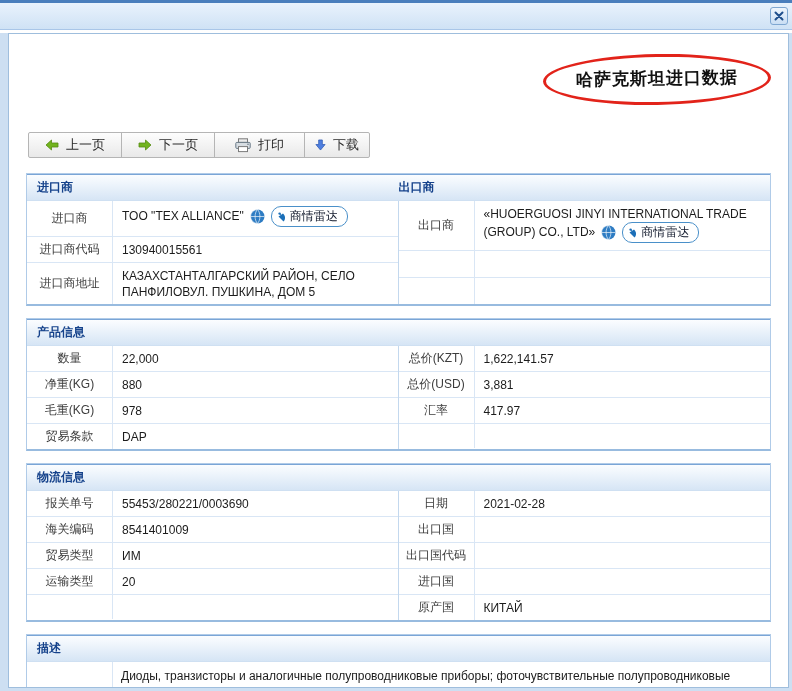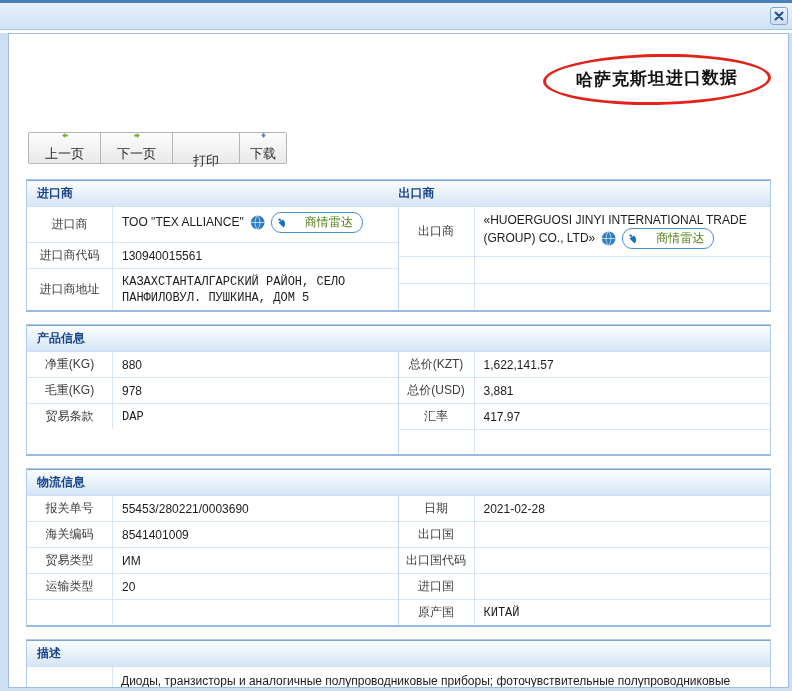--- a/index.html
+++ b/index.html
@@ -28,59 +28,58 @@
   }
   .title-area { margin-top: 20px; text-align: right; height: 64px; }
   .title-ellipse {
     display: inline-block; border: 3px solid #e2231a; border-radius: 50%;
     padding: 10px 30px 12px; transform: rotate(-1deg);
   }
   .page-title { font-size: 17px; font-weight: bold; color: #111; letter-spacing: 1px; }
 
   .toolbar { display: flex; margin: 14px 0 0 2px; width: fit-content; }
   .tb-btn {
-    display: flex; align-items: center; gap: 7px; height: 32px; padding: 0 16px;
+    display: flex; align-items: center; gap: 7px; height: 26px; padding: 0 16px;
     background: linear-gradient(#fdfdfd, #e9e9e9); border: 1px solid #b5b5b5;
     margin-left: -1px; font-size: 13px; color: #2a2a2a; cursor: pointer;
     font-family: inherit;
-    flex-direction: column;
   }
   .tb-btn:first-child { border-radius: 2px 0 0 2px; margin-left: 0; }
   .tb-btn:last-child { border-radius: 0 2px 2px 0; }
 
   .section { border: 1px solid #b0cbe8; border-bottom: 2px solid #98bbdf; margin-top: 12px; }
   .section.first { margin-top: 15px; }
   .sect-header {
     background: linear-gradient(#fbfdff, #d6e5f5);
     border-top: 1px solid #7aa5d6; border-bottom: 1px solid #cfe0f2;
     color: #15428b; font-weight: bold; font-size: 12px; padding: 4px 10px;
     display: flex;
   }
   .sect-header .h-left, .sect-header .h-right { width: 50%; }
   .sect-body { display: flex; align-items: stretch; }
   .tbl { width: 50%; display: flex; flex-direction: column; }
   .tbl.left { border-right: 1px solid #c3d8ee; }
   .row { display: flex; border-bottom: 1px solid #d9e6f5; min-height: 24px; }
-  .row:last-child { border-bottom: none; font-family: Liberation Mono, monospace; }
+  .row:last-child { border-bottom: none; }
   .row.fill { flex: 1; }
   .cell { font-size: 12px; padding: 4px 6px; display: flex; align-items: center; }
   .cell.label {
     width: 86px; min-width: 86px; justify-content: center; text-align: center;
     color: #3c3c3c; border-right: 1px solid #d9e6f5;
   }
   .tbl.right .cell.label { width: 76px; min-width: 76px; }
   .cell.value { flex: 1; color: #1c1c1c; padding-left: 9px; }
   .cell.value.wrap { display: block; line-height: 16px; padding-top: 5px; }
   .company-line { line-height: 20px; }
   .company-line svg, .company-line .radar-badge { vertical-align: middle; }
   .icon-gap { display: inline-block; width: 6px; }
   .radar-badge {
-    display: inline-flex; align-items: center; gap: 16px;
+    display: inline-flex; align-items: center; gap: 1px;
     border: 1px solid #4a90c9; border-radius: 10px; padding: 1px 9px 1px 5px;
-    color: #4d7c0f; font-size: 12px; background: #fff; cursor: pointer;
+    color: #0f172a; font-size: 12px; background: #fff; cursor: pointer;
     font-family: inherit;
   }
   .desc-value { font-size: 12px; line-height: 17px; color: #1c1c1c; padding: 6px 8px; }
   .desc-label {
     width: 86px; min-width: 86px; display: flex; align-items: center; justify-content: center;
     font-size: 12px; color: #3c3c3c; border-right: 1px solid #d9e6f5;
   }
 </style>
 </head>
 <body>
@@ -194,20 +193,24 @@
         </div>
       </div>
 
       <div class="section">
         <div class="sect-header">
           <div class="h-left">产品信息</div>
         </div>
         <div class="sect-body">
           <div class="tbl left">
             <div class="row">
+              <div class="cell label">数量</div>
+              <div class="cell value">22,000</div>
+            </div>
+            <div class="row">
               <div class="cell label">净重(KG)</div>
               <div class="cell value">880</div>
             </div>
             <div class="row">
               <div class="cell label">毛重(KG)</div>
               <div class="cell value">978</div>
             </div>
             <div class="row">
               <div class="cell label">贸易条款</div>
               <div class="cell value">DAP</div>

